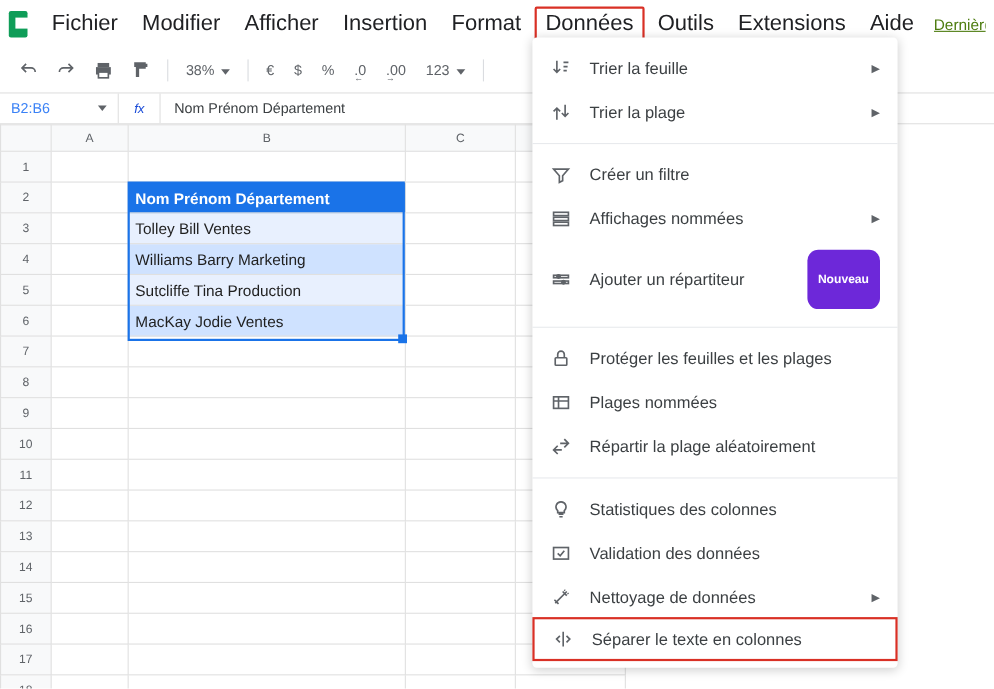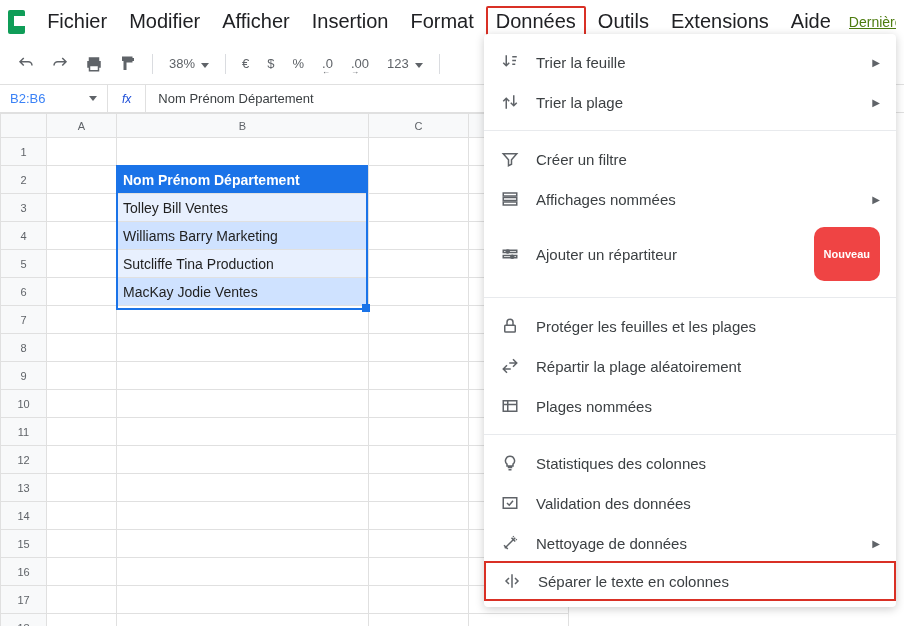--- a/index.html
+++ b/index.html
@@ -37,28 +37,28 @@
 .col-C { width: 100px; }
 .col-D { width: 100px; }
 .cell { padding: 0 6px; font-size: 14px; color: #1f1f1f; height: 28px; vertical-align: middle; }
 .hdr-cell { background: #1a73e8; color: #fff; font-weight: 700; border: 1px solid #1a73e8; }
 .sel-row { background: #e8f0fe; }
 .sel-row.alt { background: #cfe2ff; }
 .selection-box { position: absolute; border: 2px solid #1a73e8; pointer-events: none; }
 .sel-handle { position: absolute; width: 8px; height: 8px; background: #1a73e8; right: -4px; bottom: -4px; }
 
 
-.dropdown { position: absolute; left: 484px; top: 34px; width: 412px; background: #fff; border-radius: 4px; box-shadow: 0 2px 10px rgba(0,0,0,0.2); padding: 8px 0; z-index: 100; }
+.dropdown { position: absolute; left: 484px; top: 34px; width: 332px; background: #fff; border-radius: 4px; box-shadow: 0 2px 10px rgba(0,0,0,0.2); padding: 8px 0; z-index: 100; }
 .dd-item { display: flex; align-items: center; padding: 8px 16px; font-size: 15px; color: #3c4043; cursor: pointer; position: relative; min-height: 40px; }
 .dd-item.highlighted { border: 2px solid #d93025; margin: -2px 0; }
 .dd-icon { width: 20px; height: 20px; margin-right: 16px; display: flex; align-items: center; justify-content: center; color: #5f6368; flex-shrink: 0; }
 .dd-label { flex: 1; }
 .dd-arrow { color: #5f6368; font-size: 10px; }
 .dd-sep { height: 1px; background: #e8eaed; margin: 8px 0; }
-.dd-badge { background: #ef4444; color: #fff; font-size: 11px; font-weight: 700; padding: 21px 10px; border-radius: 10px; }
+.dd-badge { background: #6d28d9; color: #fff; font-size: 11px; font-weight: 700; padding: 21px 10px; border-radius: 10px; }
 
 .caret-down { display: inline-block; width: 0; height: 0; border-left: 4px solid transparent; border-right: 4px solid transparent; border-top: 5px solid #5f6368; margin-left: 6px; }
 svg { display: block; }
 </style>
 </head>
 <body>
 
 <div class="menubar">
   <div class="logo"></div>
   <div class="menu-item">Fichier</div>
@@ -319,34 +319,34 @@
         <svg width="18" height="18" viewBox="0 0 24 24" fill="none" stroke="#5f6368" stroke-width="2">
           <rect x="5" y="11" width="14" height="9" rx="1"></rect>
           <path d="M8 11V7a4 4 0 018 0v4"></path>
         </svg>
       </span>
       <span class="dd-label">Protéger les feuilles et les plages</span>
     </div>
     <div class="dd-item">
       <span class="dd-icon">
         <svg width="18" height="18" viewBox="0 0 24 24" fill="none" stroke="#5f6368" stroke-width="2">
-          <path d="M16 3l5 5-5 5M21 8H11M8 21l-5-5 5-5M3 16h10"></path>
-        </svg>
-      </span>
-      <span class="dd-label">Répartir la plage aléatoirement</span>
-    </div>
-    <div class="dd-item">
-      <span class="dd-icon">
-        <svg width="18" height="18" viewBox="0 0 24 24" fill="none" stroke="#5f6368" stroke-width="2">
           <rect x="3" y="5" width="18" height="14"></rect>
           <path d="M3 10h18M9 5v14"></path>
         </svg>
       </span>
       <span class="dd-label">Plages nommées</span>
     </div>
+    <div class="dd-item">
+      <span class="dd-icon">
+        <svg width="18" height="18" viewBox="0 0 24 24" fill="none" stroke="#5f6368" stroke-width="2">
+          <path d="M16 3l5 5-5 5M21 8H11M8 21l-5-5 5-5M3 16h10"></path>
+        </svg>
+      </span>
+      <span class="dd-label">Répartir la plage aléatoirement</span>
+    </div>
     <div class="dd-sep"></div>
     <div class="dd-item">
       <span class="dd-icon">
         <svg width="18" height="18" viewBox="0 0 24 24" fill="none" stroke="#5f6368" stroke-width="2">
           <path d="M9 18h6M10 21h4M12 3a6 6 0 00-4 10.5V16h8v-2.5A6 6 0 0012 3z"></path>
         </svg>
       </span>
       <span class="dd-label">Statistiques des colonnes</span>
     </div>
     <div class="dd-item">

